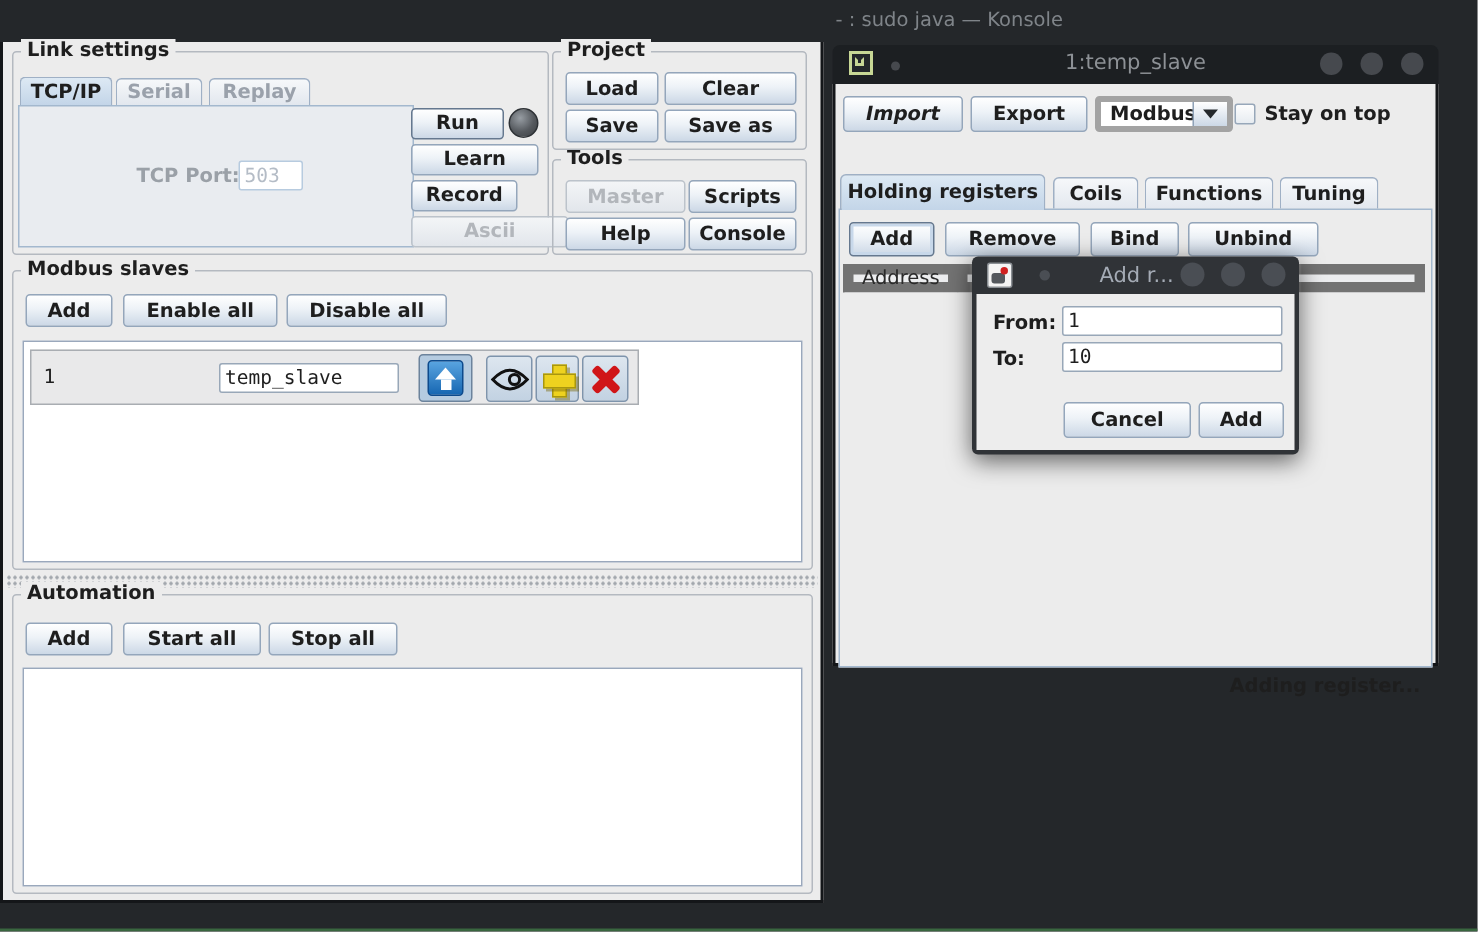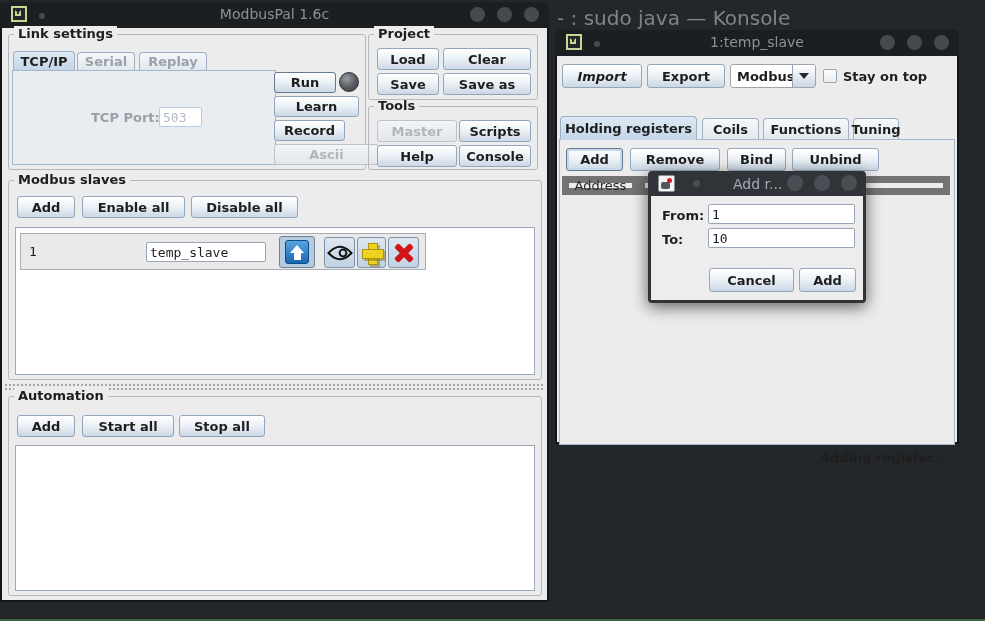--- a/index.html
+++ b/index.html
@@ -6,21 +6,21 @@
   html,body { width:985px; height:621px; }
   body {
     position:relative; overflow:hidden;
     background:#24272a;
     font-family:"DejaVu Sans", sans-serif;
   }
 
   
   .konsole-title {
     position:absolute; left:557px; top:6px;
-    font-size:20px; color:#7f8489;
+    font-size:13px; color:#7f8489;
   }
   .screen-bottom-line {
     position:absolute; left:0; right:0; bottom:0; height:2px; background:#39663f;
   }
 
   
   .window { position:absolute; }
   .titlebar {
     position:relative; height:26px;
     background:#1c1f22; border-radius:5px 5px 0 0;
@@ -131,21 +131,21 @@
   }
   .x-icon::before { transform:rotate(45deg); }
   .x-icon::after { transform:rotate(-45deg); }
 
   .divider-dots {
     position:absolute; background-image:radial-gradient(circle,#a2a7ad 1px,transparent 1.2px);
     background-size:4px 4px;
   }
 
   
-  .combo { position:absolute; display:flex; border:1px solid #a3a3a3; border-radius:3px; overflow:hidden; }
+  .combo { position:absolute; display:flex; border:4px solid #a3a3a3; border-radius:3px; overflow:hidden; }
   .combo .cval {
     background:#fff; display:flex; align-items:center; padding:0 6px;
     font-weight:bold; font-size:13px; color:#1e1e1e;
   }
   .combo .cbtn {
     width:23px; display:flex; align-items:center; justify-content:center;
     background:linear-gradient(to bottom,#fff,#ccd8e6); border-left:1px solid #8fa2b8;
   }
   .combo .tri-down { width:0; height:0; border-left:5px solid transparent;
     border-right:5px solid transparent; border-top:6px solid #24282c; }
@@ -192,32 +192,20 @@
   }
   .dlg-dot { position:absolute; left:42px; top:9px; width:7px; height:7px; border-radius:50%; background:#4a4e54; }
   .dlg-body { position:relative; width:212px; height:104px; background:#ededed; }
 </style>
 </head>
 <body>
 
 <div class="konsole-title">- : sudo java — Konsole</div>
 
 <div class="window" style="left:0; top:2px; width:549px; height:600px;">
-  <div class="titlebar">
-    <span class="win-icon">
-        <i></i>
-      </span>
-    <span class="title-dot"></span>
-    <div class="title">ModbusPal 1.6c</div>
-    <div class="win-circles">
-      <span class="win-circle"></span>
-      <span class="win-circle"></span>
-      <span class="win-circle"></span>
-    </div>
-  </div>
   <div class="win-body">
 
     <div class="group" style="left:6px; top:6px; width:358px; height:136px;">
       <span class="gtitle">Link settings</span>
       <div class="tab selected" style="left:4px; top:16px; width:62px; height:19px;">TCP/IP</div>
       <div class="tab graytext" style="left:68px; top:17px; width:58px; height:18px;">Serial</div>
       <div class="tab graytext" style="left:130px; top:17px; width:68px; height:18px;">Replay</div>
       <div class="tabpanel" style="left:3px; top:35px; width:264px; height:95px;">
         <span class="dimlabel" style="left:78px; top:39px;">TCP Port:</span>
         <input class="tfield dim" style="left: 146px; top: 36px; width: 43px; height: 20px;" value="503">
@@ -312,21 +300,21 @@
       <span class="cbtn">
           <span class="tri-down"></span>
         </span>
     </div>
     <span class="checkbox" style="left:266px; top:13px;"></span>
     <span class="label" style="left:286px; top:13px;">Stay on top</span>
 
     <div class="tab selected" style="left:3px; top:60px; width:137px; height:24px;">Holding registers</div>
     <div class="tab" style="left:145px; top:62px; width:57px; height:22px;">Coils</div>
     <div class="tab" style="left:206px; top:62px; width:86px; height:22px;">Functions</div>
-    <div class="tab" style="left:296px; top:62px; width:46px; height:22px;">Tuning</div>
+    <div class="tab" style="left:296px; top:62px; width:66px; height:22px;">Tuning</div>
 
     <div class="tabpanel" style="left:2px; top:83px; width:396px; height:306px; background:#ececec;">
       <div class="btn focused" style="left:6px; top:8px; width:57px; height:23px;">Add</div>
       <div class="btn" style="left:70px; top:8px; width:90px; height:23px;">Remove</div>
       <div class="btn" style="left:167px; top:8px; width:59px; height:23px;">Bind</div>
       <div class="btn" style="left:232px; top:8px; width:87px; height:23px;">Unbind</div>
 
       <div class="thead" style="left:3px; top:36px;">
         <span class="th" style="width:77px;">Address</span>
         <span class="th" style="width:74px;">Value</span>

